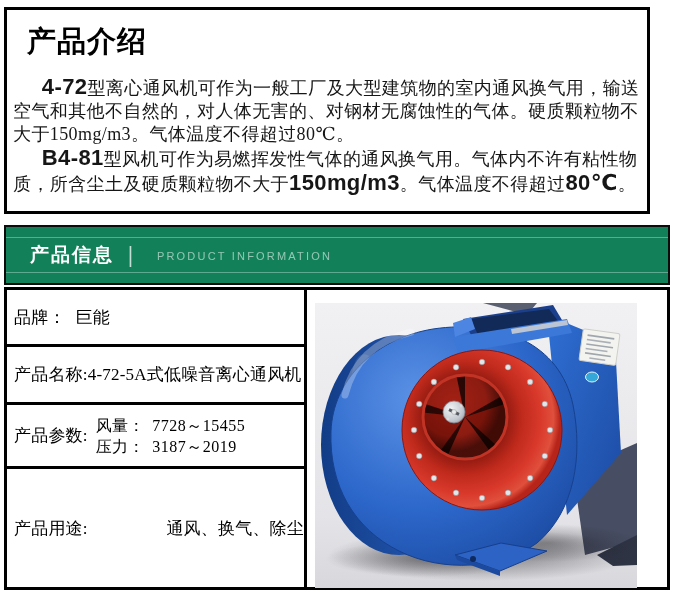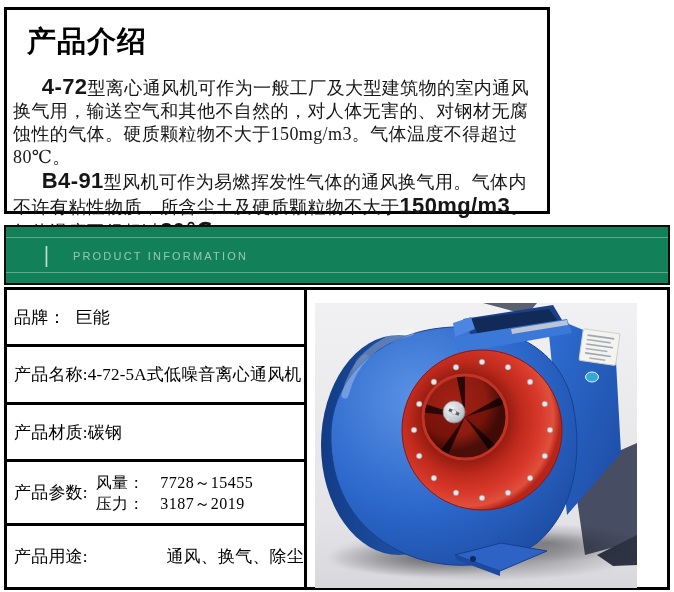--- a/index.html
+++ b/index.html
@@ -6,21 +6,21 @@
   body{
     width:674px;height:592px;background:#ffffff;
     font-family:"Liberation Serif","DejaVu Serif",serif;
     color:#111;
     -webkit-font-smoothing:antialiased;
   }
   .page{position:relative;width:674px;height:592px;overflow:hidden;background:#fff;}
 
   
   .intro-box{
-    position:absolute;left:4px;top:7px;width:546px;height:207px;
+    position:absolute;left:4px;top:7px;width:646px;height:207px;
     border:3px solid #000;box-sizing:border-box;
     padding:10px 6px 0 6px;background:#fff;
   }
   .intro-title{
     margin:4px 0 17px 14px;
     font-size:29px;line-height:34px;font-weight:700;color:#000;
     letter-spacing:1px;
   }
   .intro-para{
     margin:0;font-size:18px;line-height:23px;text-indent:1.6em;
@@ -78,64 +78,61 @@
   .t-row:last-child{border-bottom:none;flex:1;justify-content:space-between;}
   .row-brand{height:57px;}
   .row-name{height:58px;}
   .row-material{height:57px;}
   .row-params{height:64px;}
   .row-brand .t-value{margin-left:10px;}
   .t-label{white-space:nowrap;}
   .params-block{margin-left:8px;font-size:16px;line-height:21px;}
   .param-line{white-space:nowrap;}
   .param-key{display:inline-block;}
-  .param-val{display:inline-block;margin-left:16px;letter-spacing:0.5px;font-family:Liberation Serif, serif;}
+  .param-val{display:inline-block;margin-left:8px;letter-spacing:0.5px;font-family:Liberation Serif, serif;}
 
   .right-col{flex:1;position:relative;}
   .photo-wrap{
     position:absolute;left:8px;top:13px;width:322px;height:285px;
   }
 </style>
 </head>
 <body>
 
 <div class="page">
 
   <section class="intro-box">
     <h1 class="intro-title">产品介绍</h1>
     <p class="intro-para"><b>4-72</b><span>型离心通风机可作为一般工厂及大型建筑物的室内通风换气用，输送空气和其他不自然的，对人体无害的、对钢材无腐蚀性的气体。硬质颗粒物不大于150mg/m3。气体温度不得超过80℃。</span></p>
-    <p class="intro-para"><b>B4-91</b><span>型风机可作为易燃挥发性气体的通风换气用。气体内不许有粘性物质，所含尘土及硬质颗粒物不大于</span><b>150mg/m3</b><span>。气体温度不得超过</span><b>80℃</b><span>。</span></p>
+    <p class="intro-para"><b>B4-81</b><span>型风机可作为易燃挥发性气体的通风换气用。气体内不许有粘性物质，所含尘土及硬质颗粒物不大于</span><b>150mg/m3</b><span>。气体温度不得超过</span><b>80℃</b><span>。</span></p>
   </section>
 
   <div class="banner">
     <div class="banner-line-top"></div>
     <div class="banner-line-bottom"></div>
     <div class="banner-content">
+      <span class="banner-cn">产品信息</span>
       <span class="banner-sep">|</span>
       <span class="banner-en">PRODUCT INFORMATION</span>
     </div>
   </div>
 
   <div class="info-table">
     <div class="left-col">
 
       <div class="t-row row-brand">
         <span class="t-label">品牌：</span>
         <span class="t-value">巨能</span>
       </div>
 
       <div class="t-row row-name">
         <span class="t-label">产品名称:</span>
         <span class="t-value">4-72-5A式低噪音离心通风机</span>
       </div>
 
-      <div class="t-row row-material">
-        <span class="t-label">产品材质:</span>
-        <span class="t-value">碳钢</span>
-      </div>
 
       <div class="t-row row-params">
         <span class="t-label">产品参数:</span>
         <div class="params-block">
           <div class="param-line"><span class="param-key">风量：</span><span class="param-val">7728～15455</span></div>
           <div class="param-line"><span class="param-key">压力：</span><span class="param-val">3187～2019</span></div>
         </div>
       </div>
 
       <div class="t-row row-usage">

